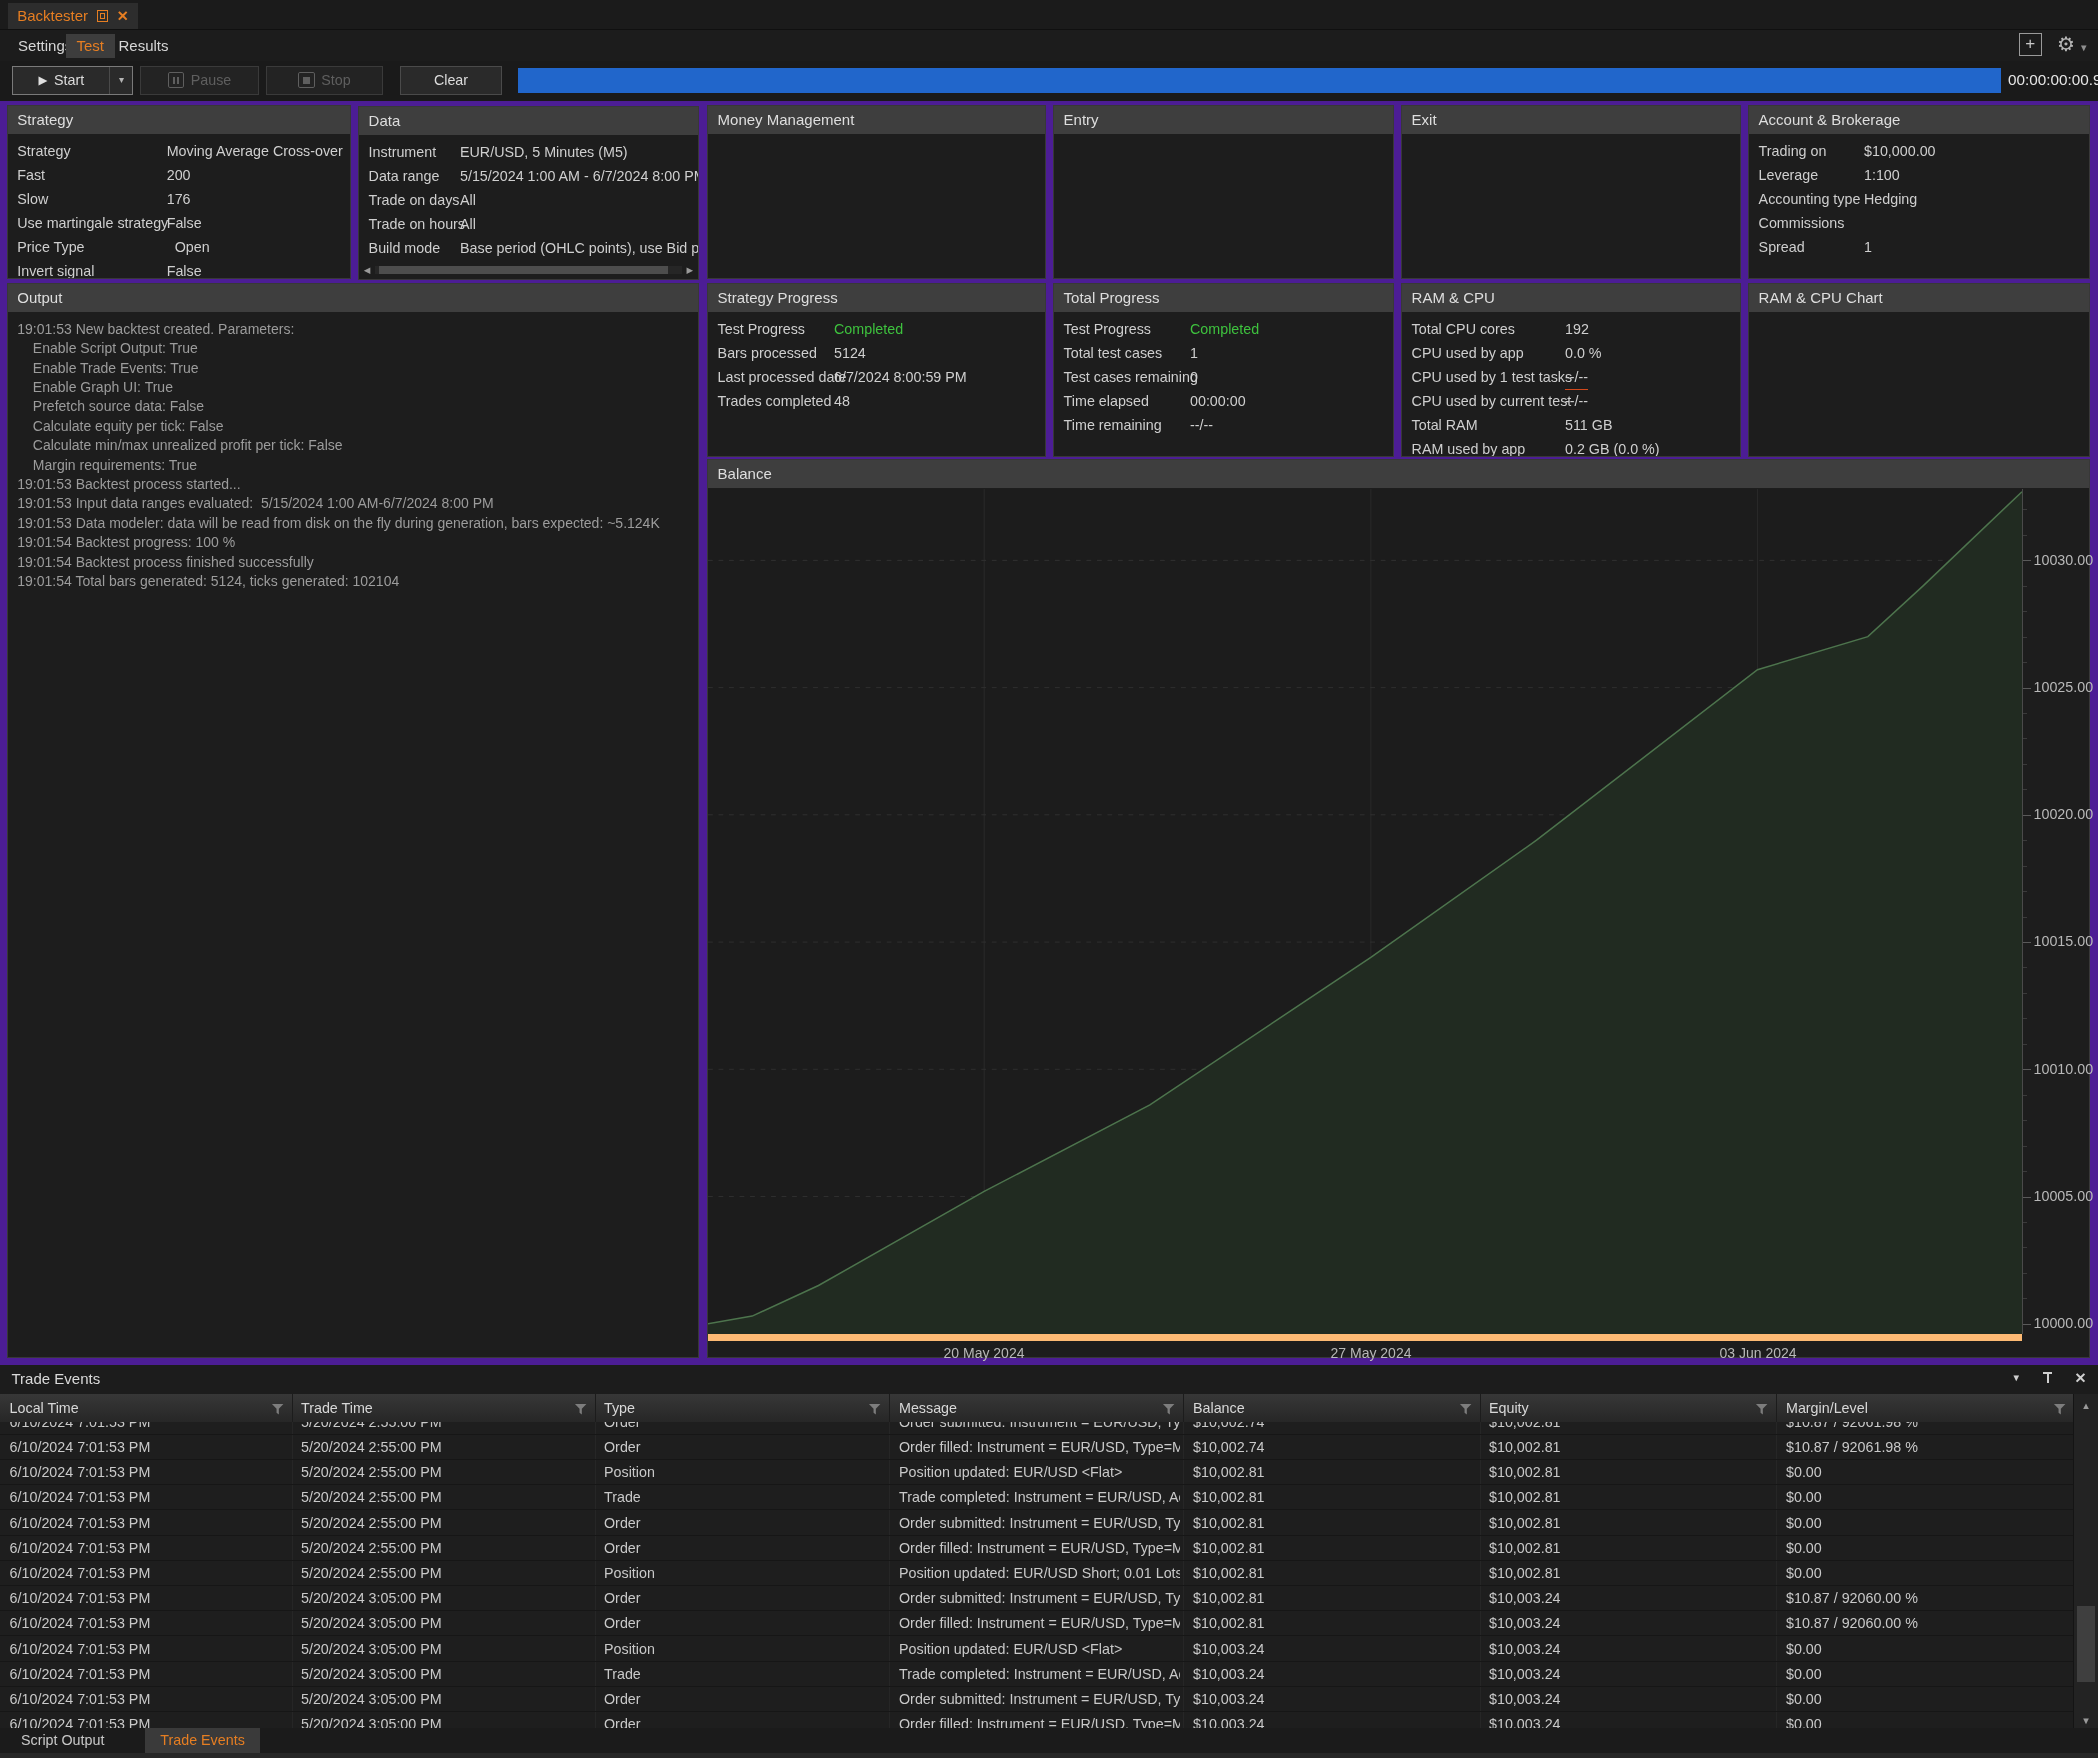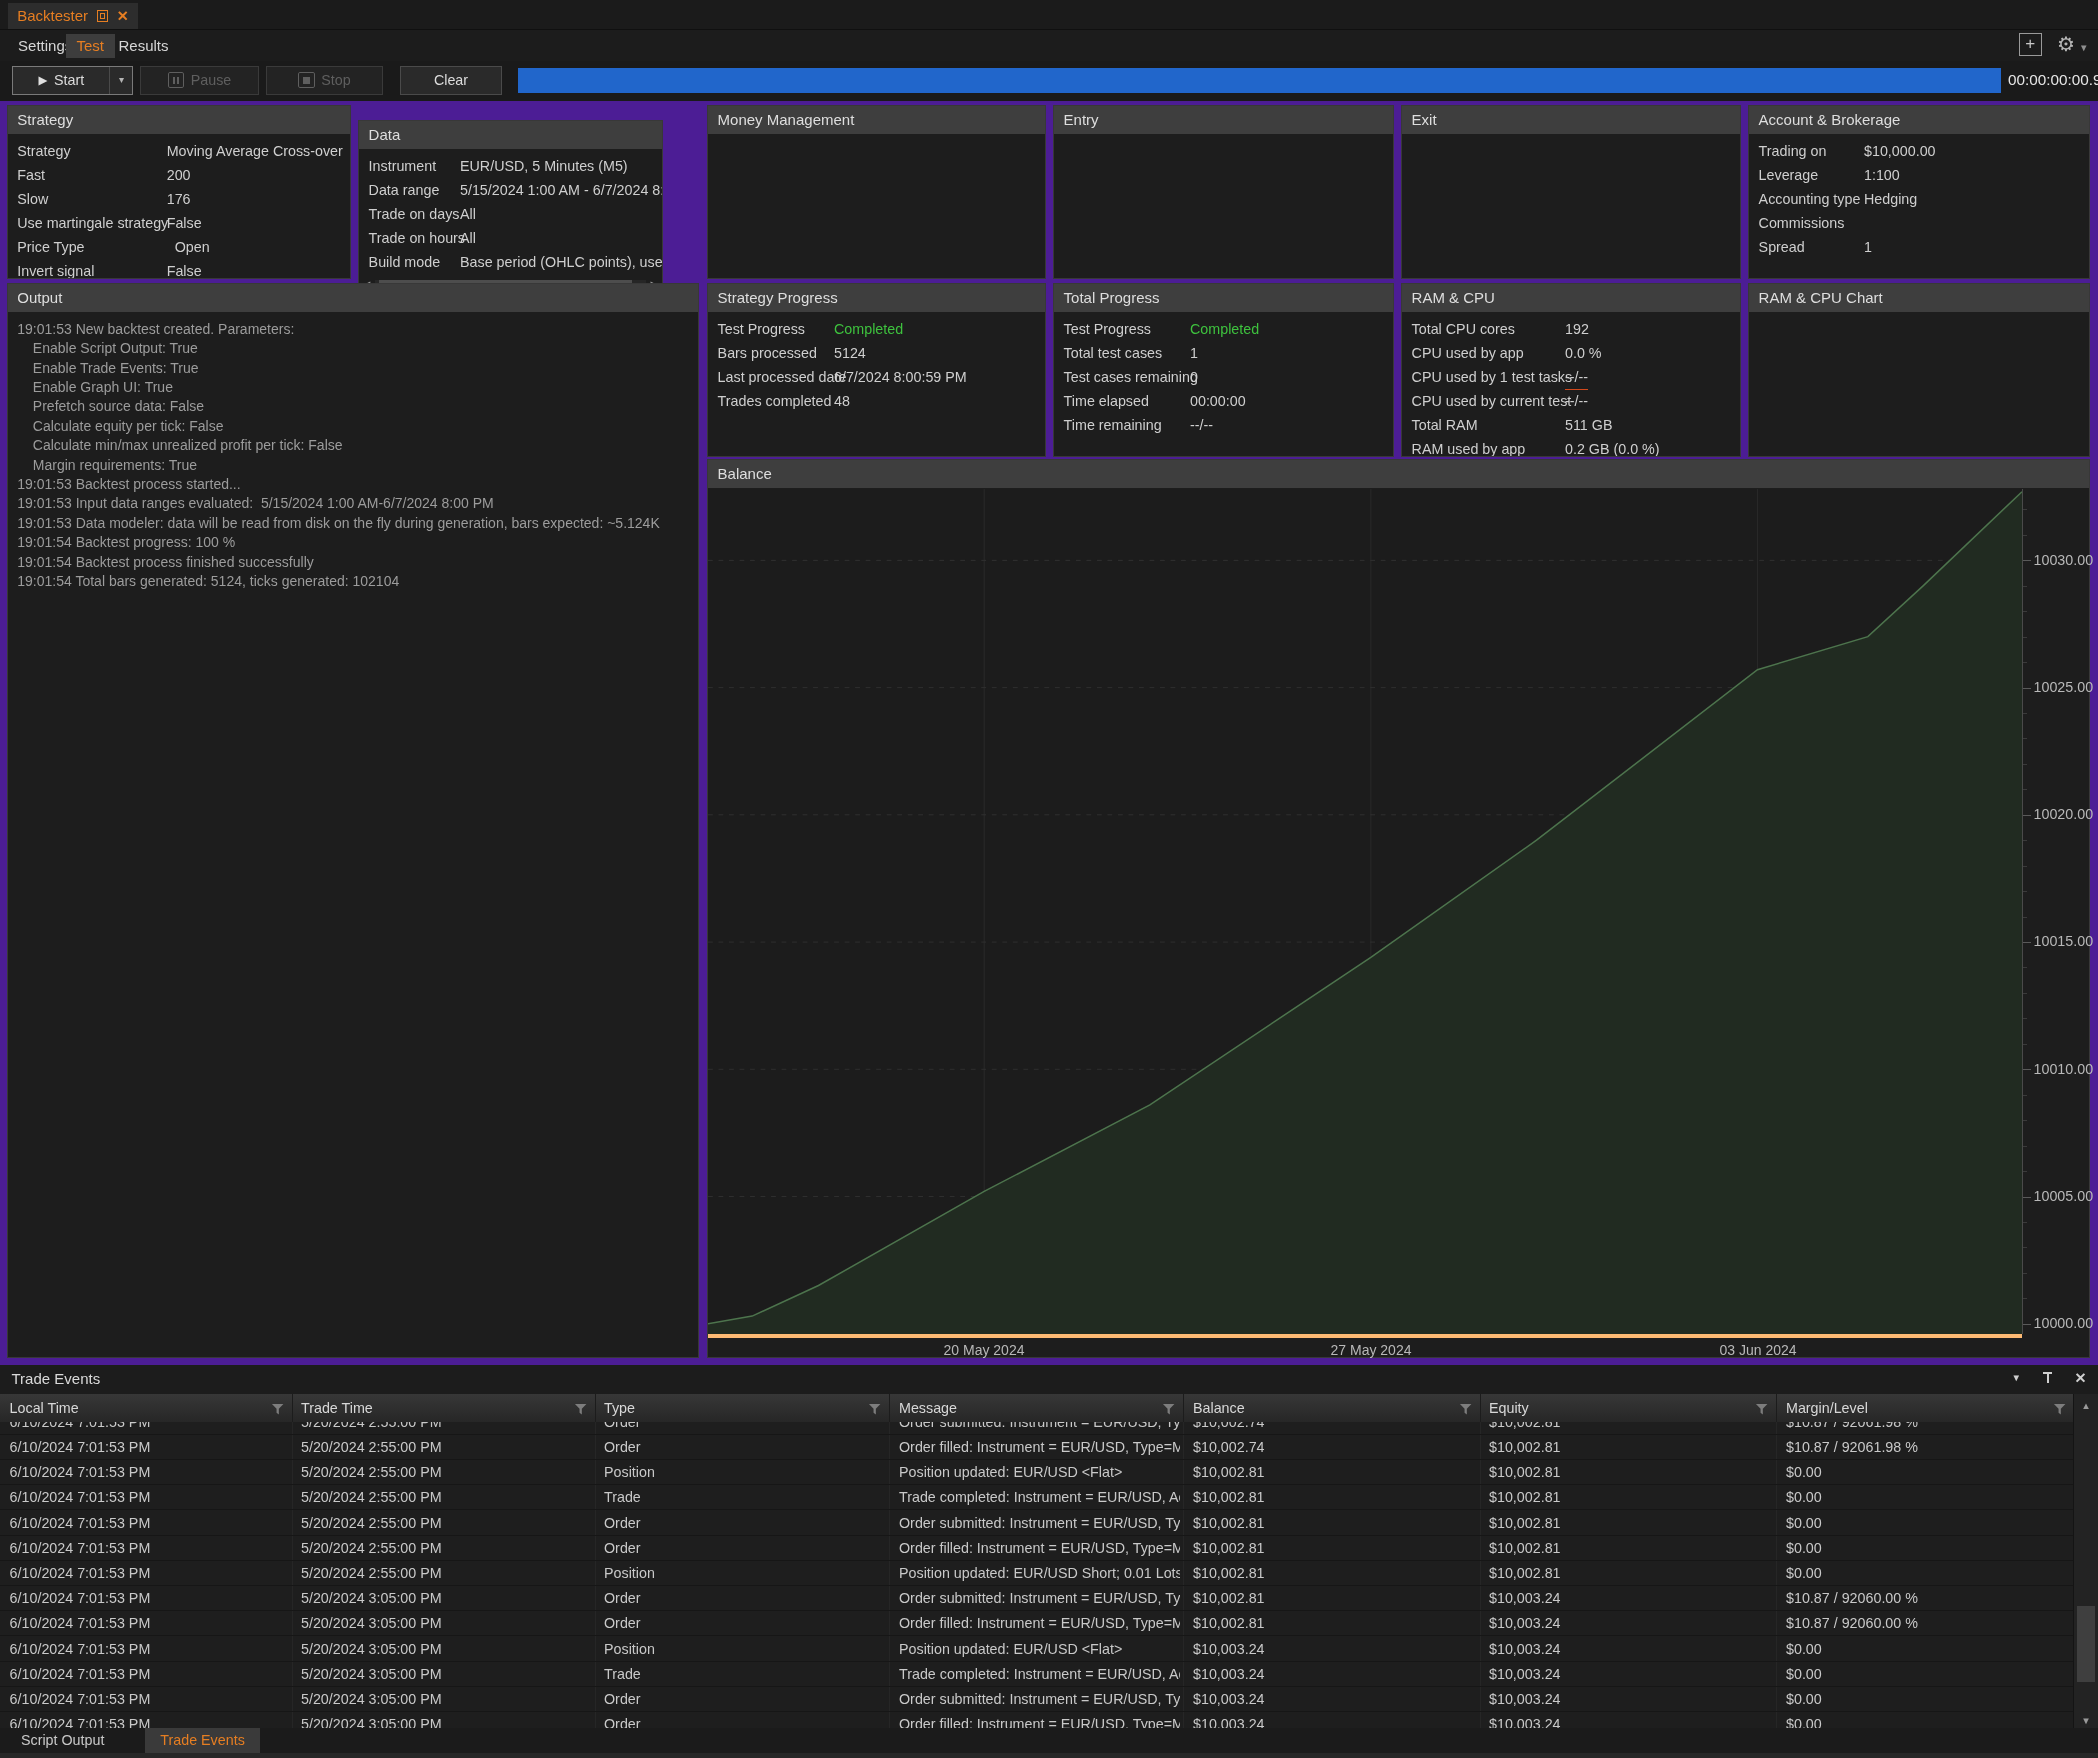--- a/index.html
+++ b/index.html
@@ -65,21 +65,21 @@
   .badge::before{content:'';position:absolute;left:-7.6px;top:0;border-top:9px solid transparent;border-bottom:9px solid transparent;}
   .badge.blue{top:60px;background:#1f6be0;}
   .badge.blue::before{border-right:7.6px solid #1f6be0;}
   .badge.orange{top:131px;background:#e8680f;}
   .badge.orange::before{border-right:7.6px solid #e8680f;}
   
   .bal-plot{position:absolute;left:0;top:29px;width:1314px;height:845px;background:#1c1c1c;}
   .bal-yaxis{position:absolute;left:1314px;top:29px;width:67px;height:845px;border-left:1px solid #4a4a4a;}
   .ylab{position:absolute;left:10.5px;color:#b8b8b8;font-size:14.3px;white-space:nowrap;}
   .ytick{position:absolute;left:0;height:1px;background:#5a5a5a;}
-  .bal-xlabels{position:absolute;left:0;top:874px;width:1314px;height:25px;border-top:4px solid #fdba74;}
+  .bal-xlabels{position:absolute;left:0;top:874px;width:1314px;height:25px;border-top:7px solid #fdba74;}
   .xlab{position:absolute;top:3.8px;transform:translateX(-50%);color:#b8b8b8;font-size:14px;white-space:nowrap;}
   
   .te{position:absolute;left:0;top:1365px;width:2098px;height:394px;background:#1c1c1c;}
   .te-title{position:absolute;left:11.5px;top:4.8px;color:#dadada;font-size:15px;}
   .te-tools{position:absolute;right:11.5px;top:4.8px;display:flex;gap:21px;align-items:center;}
   .te-tools .chev{color:#cfcfcf;font-size:9.6px;}
   .pin-icon{position:relative;width:11.5px;height:13.4px;display:inline-block;}
   .pin-icon::before{content:'';position:absolute;left:1px;top:1px;width:8.6px;height:1.9px;background:#cfcfcf;}
   .pin-icon::after{content:'';position:absolute;left:4.8px;top:1px;width:1.9px;height:10.5px;background:#cfcfcf;}
   .te-close{color:#cfcfcf;font-size:14.3px;font-weight:bold;}
@@ -158,21 +158,21 @@
     <div class="panel-h">Strategy</div>
     <div class="panel-b pad-top">
         <div class="kv-row"><span>Strategy</span><span class="kv-val" style="left: 159px;">Moving Average Cross-over</span></div>
         <div class="kv-row"><span>Fast</span><span class="kv-val" style="left: 159px;">200</span></div>
         <div class="kv-row"><span>Slow</span><span class="kv-val" style="left: 159px;">176</span></div>
         <div class="kv-row"><span>Use martingale strategy</span><span class="kv-val" style="left: 159px;">False</span></div>
         <div class="kv-row"><span>Price Type</span><span class="kv-val" style="left: 159px; margin-left: 8px;">Open</span></div>
         <div class="kv-row"><span>Invert signal</span><span class="kv-val" style="left: 159px;">False</span></div>
       </div>
   </div>
-  <div class="panel" style="left:358px;top:120px;width:305px;height:174px">
+  <div class="panel" style="left:358px;top:106px;width:341px;height:174px">
     <div class="panel-h">Data</div>
     <div class="panel-b pad-top">
         <div class="kv-row"><span>Instrument</span><span class="kv-val" style="left: 101px;">EUR/USD, 5 Minutes (M5)</span></div>
         <div class="kv-row"><span>Data range</span><span class="kv-val" style="left: 101px;">5/15/2024 1:00 AM - 6/7/2024 8:00 PM</span></div>
         <div class="kv-row"><span>Trade on days</span><span class="kv-val" style="left: 101px;">All</span></div>
         <div class="kv-row"><span>Trade on hours</span><span class="kv-val" style="left: 101px;">All</span></div>
         <div class="kv-row"><span>Build mode</span><span class="kv-val" style="left: 101px;">Base period (OHLC points), use Bid price</span></div>
       </div>
     <div class="hscroll">
       <span class="arr l">◀</span>

